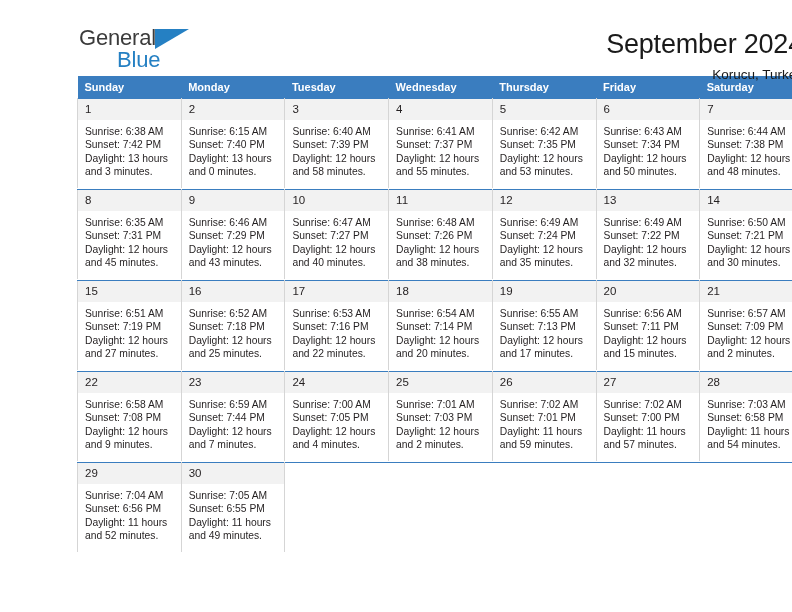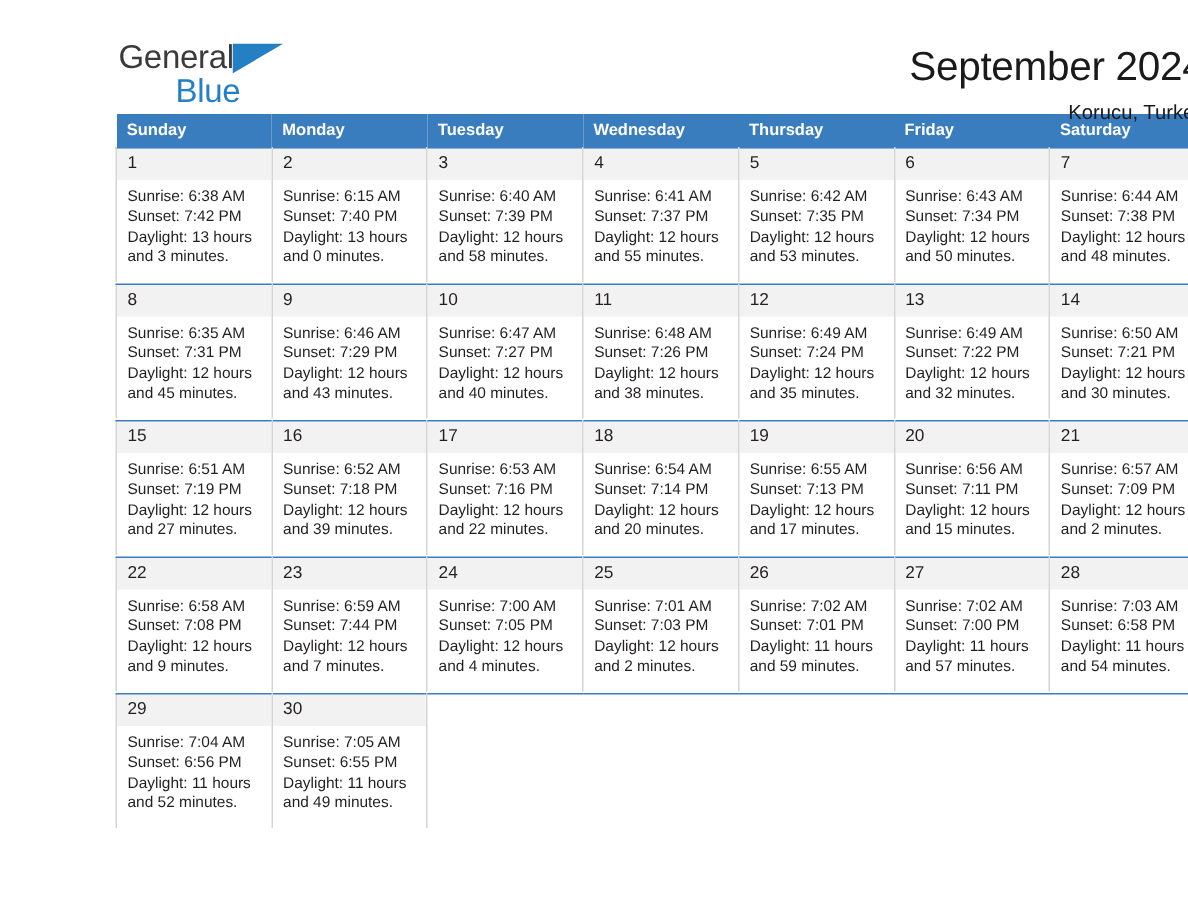--- a/index.html
+++ b/index.html
@@ -326,21 +326,21 @@
               <div>Daylight: 12 hours</div>
               <div>and 27 minutes.</div>
             </div>
           </td>
           <td>
             <div class="daynum">16</div>
             <div class="info">
               <div>Sunrise: 6:52 AM</div>
               <div>Sunset: 7:18 PM</div>
               <div>Daylight: 12 hours</div>
-              <div>and 39 minutes.</div>
+              <div>and 25 minutes.</div>
             </div>
           </td>
           <td>
             <div class="daynum">17</div>
             <div class="info">
               <div>Sunrise: 6:53 AM</div>
               <div>Sunset: 7:16 PM</div>
               <div>Daylight: 12 hours</div>
               <div>and 22 minutes.</div>
             </div>

